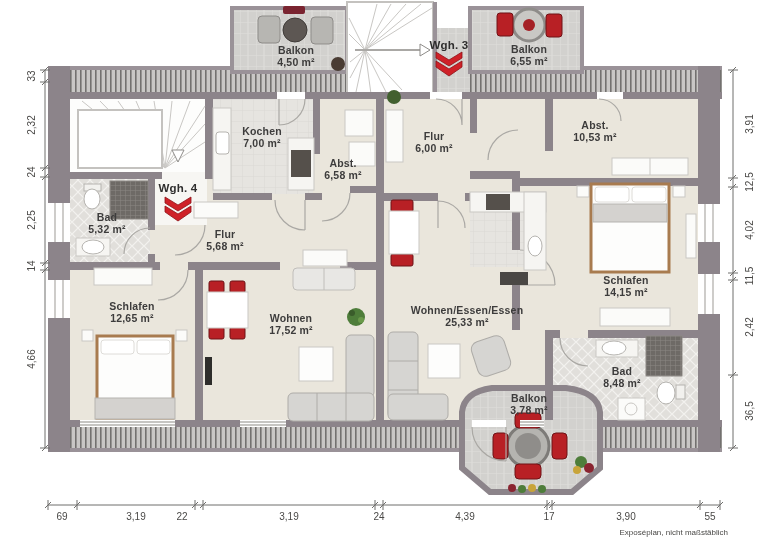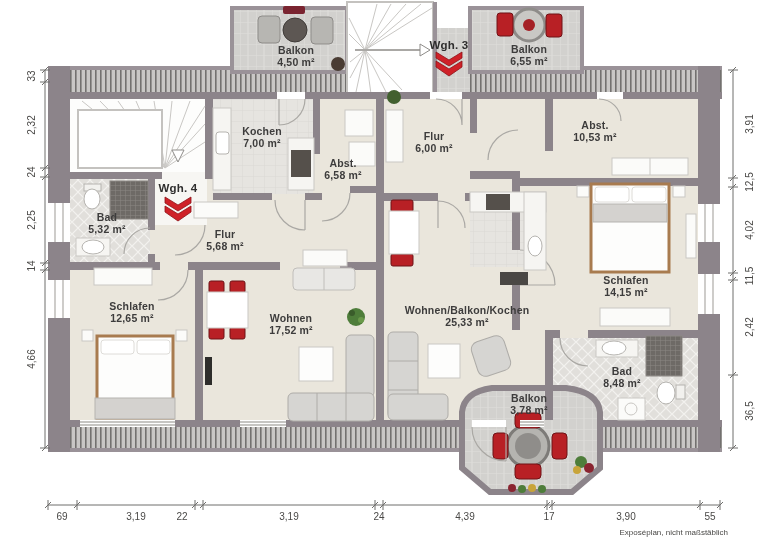--- a/index.html
+++ b/index.html
@@ -364,21 +364,21 @@
 </div>
 <div class="room-label" style="left:132px;top:312px">
   <span class="nm">Schlafen</span>
   <span class="ar">12,65 m²</span>
 </div>
 <div class="room-label" style="left:291px;top:324px">
   <span class="nm">Wohnen</span>
   <span class="ar">17,52 m²</span>
 </div>
 <div class="room-label" style="left:467px;top:316px">
-  <span class="nm">Wohnen/Balkon/Kochen</span>
+  <span class="nm">Wohnen/Essen/Essen</span>
   <span class="ar">25,33 m²</span>
 </div>
 <div class="room-label" style="left:622px;top:377px">
   <span class="nm">Bad</span>
   <span class="ar">8,48 m²</span>
 </div>
 <div class="room-label" style="left:529px;top:404px">
   <span class="nm">Balkon</span>
   <span class="ar">3,78 m²</span>
 </div>

